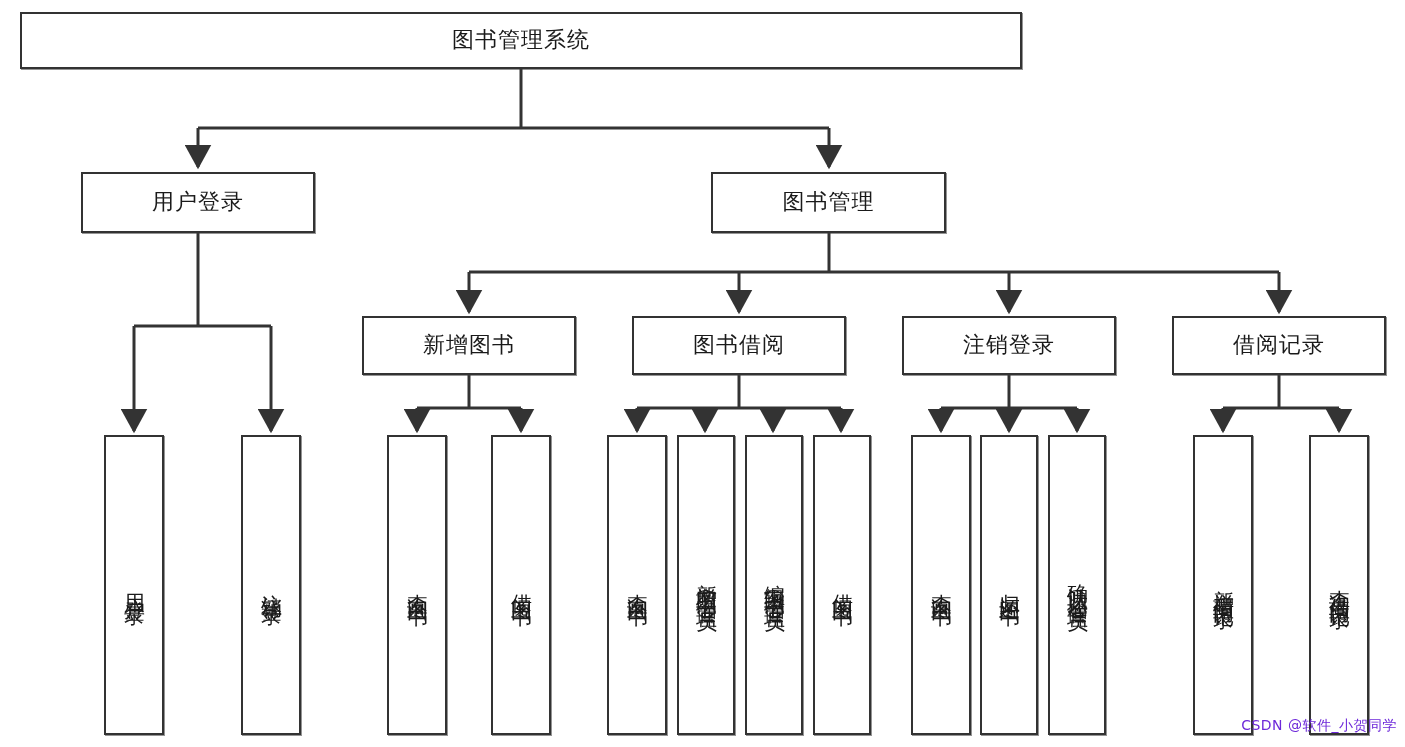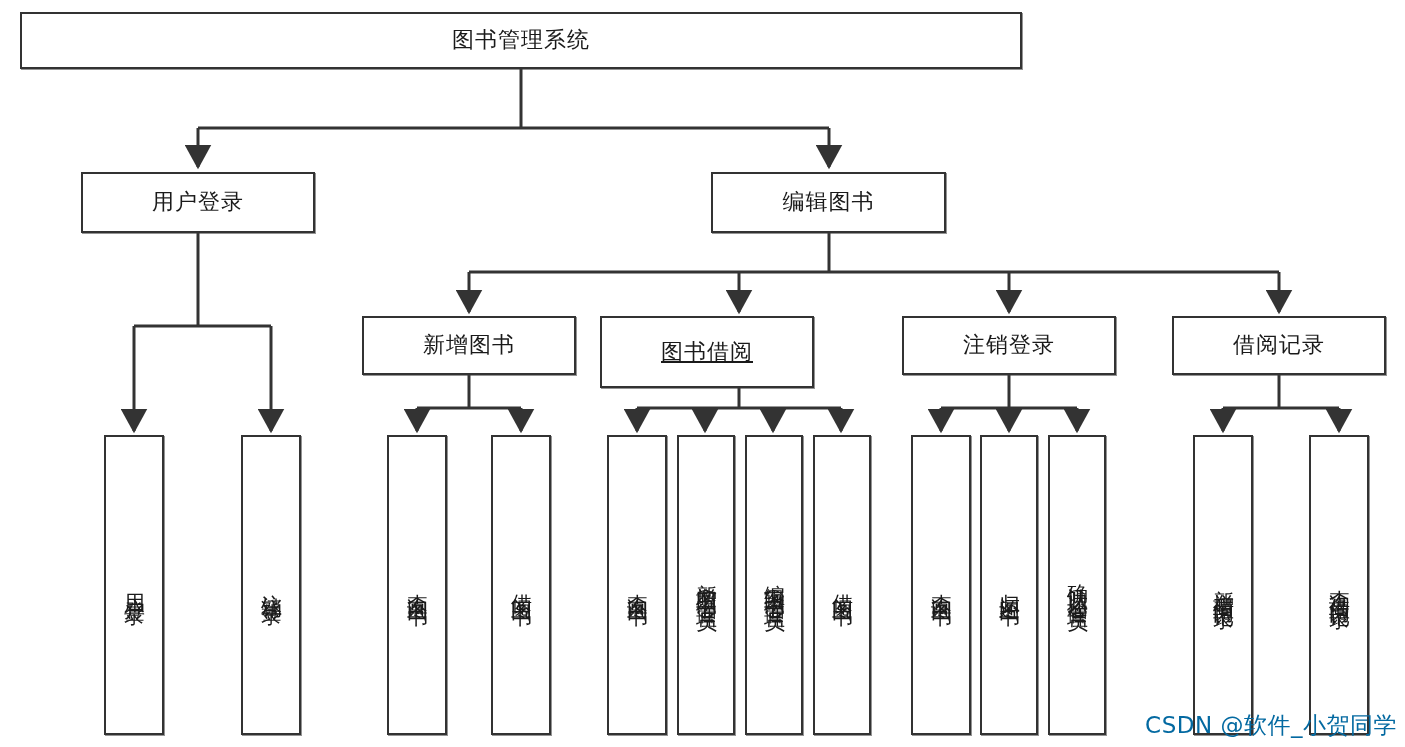--- a/index.html
+++ b/index.html
@@ -51,23 +51,23 @@
     padding: 6px 0;
   }
   .node.vert .vlabel {
     writing-mode: vertical-rl;
     text-orientation: upright;
     display: block;
   }
   #watermark {
     position: absolute;
     right: 8px;
-    bottom: 6px;
-    font-size: 23px;
-    color: #0369a1;
+    bottom: 12px;
+    font-size: 14px;
+    color: #6d28d9;
     letter-spacing: 0.5px;
     white-space: nowrap;
     user-select: none;
   }
 </style>
 </head>
 <body>
 
 <div id="canvas">
 
@@ -126,27 +126,27 @@
   </svg>
 
   <div class="node horiz" style="left:20px; top:12px; width:1002px; height:57px;text-align:right;">
     <span>图书管理系统</span>
   </div>
 
   <div class="node horiz" style="left:81px; top:172px; width:234px; height:61px;">
     <span>用户登录</span>
   </div>
   <div class="node horiz" style="left:711px; top:172px; width:235px; height:61px;">
-    <span>编辑图书</span>
+    <span>图书管理</span>
   </div>
 
   <div class="node horiz" style="left:362px; top:316px; width:214px; height:59px;">
     <span>新增图书</span>
   </div>
-  <div class="node horiz" style="left:600px; top:316px; width:214px; height:72px;text-decoration:underline;">
+  <div class="node horiz" style="left:632px; top:316px; width:214px; height:59px;">
     <span>图书借阅</span>
   </div>
   <div class="node horiz" style="left:902px; top:316px; width:214px; height:59px;">
     <span>注销登录</span>
   </div>
   <div class="node horiz" style="left:1172px; top:316px; width:214px; height:59px;">
     <span>借阅记录</span>
   </div>
 
   <div class="node vert" style="left:104px; top:435px; width:60px; height:300px;">

